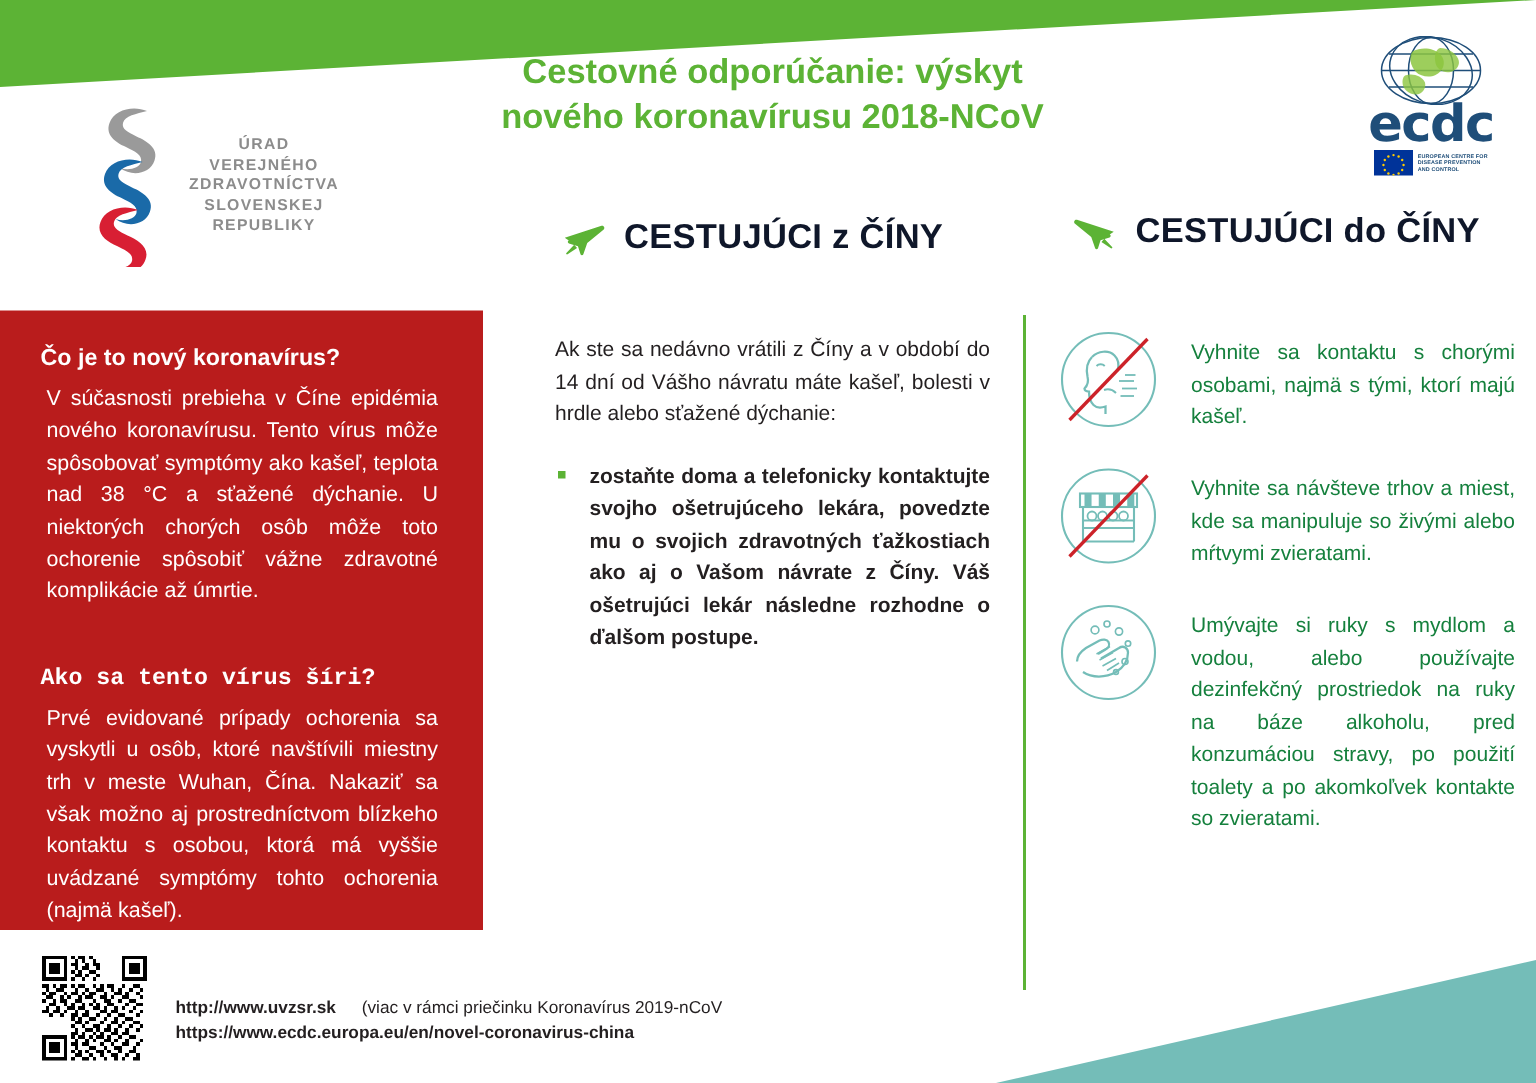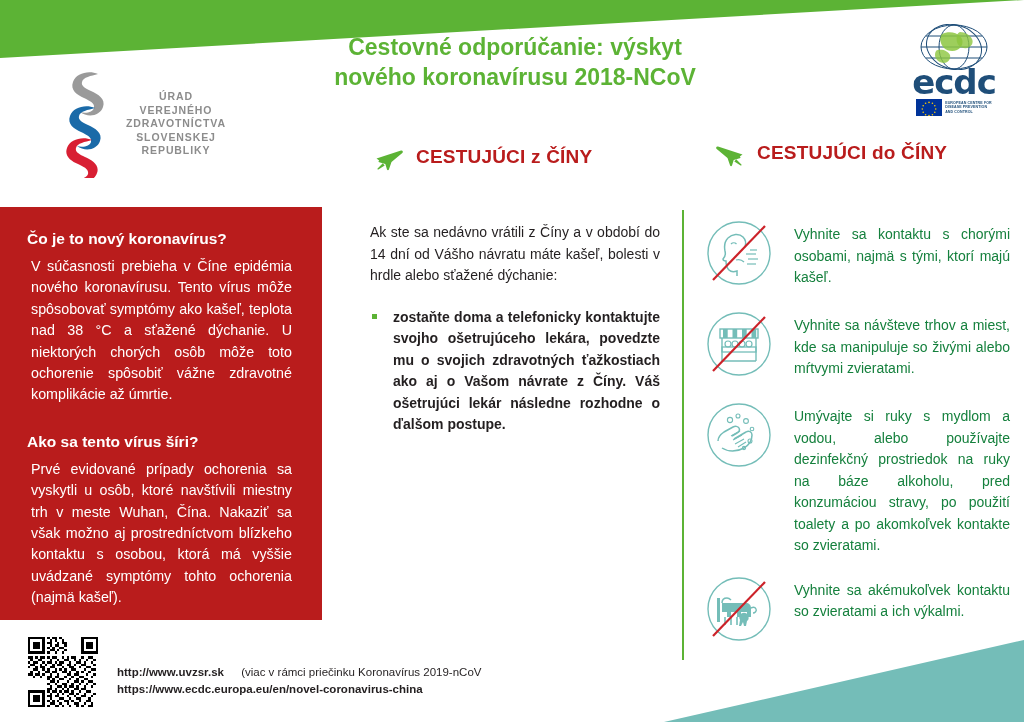--- a/index.html
+++ b/index.html
@@ -48,32 +48,32 @@
 
   
   .main-title{
     position:absolute;left:300px;top:32px;width:430px;text-align:center;
     color:#5cb335;font-size:23px;font-weight:bold;line-height:30px;
   }
 
   
   .col-head{position:absolute;display:flex;align-items:center;}
   .col-head .plane{margin-right:12px;flex:none;}
-  .col-head .label{color:#b91c1c;font-size:19px;font-weight:bold;letter-spacing:.2px;}
+  .col-head .label{color:#0f172a;font-size:23px;font-weight:bold;letter-spacing:.2px;}
   #head-from{left:374px;top:143px;}
   #head-to{left:715px;top:139px;}
 
   
   .green-panel{
     position:absolute;left:0;top:207px;width:322px;height:413px;
     background:#b91c1c;color:#ffffff;
     padding:22px 26px 0 27px;box-sizing:border-box;
   }
   .gp-h{font-size:15.5px;font-weight:bold;line-height:20px;margin:0 0 7px 0;}
-  .gp-h.second{margin-top:26px;}
+  .gp-h.second{margin-top:36px;font-family:Liberation Mono, monospace;}
   .gp-p{font-size:14.3px;line-height:21.4px;text-align:justify;margin:4px;}
 
   
   .mid-col{position:absolute;left:370px;top:222px;width:290px;}
   .mid-intro{
     font-size:14px;line-height:21.5px;color:#231f20;text-align:justify;margin:0 0 20px 0;
   }
   .bullet-row{display:flex;align-items:flex-start;}
   .bullet-sq{
     width:5px;height:5px;background:#5cb335;flex:none;margin:7px 16px 0 2px;
@@ -267,37 +267,20 @@
             <circle cx="38" cy="20" r="2"></circle>
           <circle cx="46" cy="25" r="2.4"></circle>
             <circle cx="52" cy="33" r="1.8"></circle>
           <circle cx="50" cy="45" r="2"></circle>
             <circle cx="44" cy="52" r="1.6"></circle>
         </g>
       </svg>
       <div class="adv-text">Umývajte si ruky s mydlom a vodou, alebo používajte dezinfekčný prostriedok na ruky na báze alkoholu, pred konzumáciou stravy, po použití toalety a po akomkoľvek kontakte so zvieratami.</div>
     </div>
 
-    <div class="adv-item">
-      <svg class="adv-icon" viewBox="0 0 78 78">
-        <circle cx="39" cy="39" r="31" fill="none" stroke="#74bdb8" stroke-width="1.4"></circle>
-        <rect x="17" y="28" width="3" height="24" fill="#74bdb8"></rect>
-        <path d="M22 33h24c3 0 5 2 5 5v9h-4v-5h-6v5h-4v-5h-6v5h-4v-5h-5z" fill="#74bdb8"></path>
-        <path d="M22 33c0-3 2-5 5-5 2 0 3 1 4 2" fill="none" stroke="#74bdb8" stroke-width="1.5"></path>
-        <path d="M51 38c2-1 4-1 5 1 1 2-1 4-3 4" fill="none" stroke="#74bdb8" stroke-width="1.4"></path>
-        <path d="M40 45c2-3 6-3 8 0 1 2 1 5-1 6l-1 5h-2l-1-4-2 4h-2l1-6c-1-2-1-4 0-5z" fill="#74bdb8"></path>
-        <g stroke="#74bdb8" stroke-width="1.6">
-          <line x1="25" y1="47" x2="25" y2="55"></line>
-            <line x1="31" y1="47" x2="31" y2="55"></line>
-          <line x1="37" y1="47" x2="37" y2="55"></line>
-        </g>
-        <line x1="13" y1="66" x2="65" y2="12" stroke="#cc2229" stroke-width="2.2"></line>
-      </svg>
-      <div class="adv-text">Vyhnite sa akémukoľvek kontaktu so zvieratami a ich výkalmi.</div>
-    </div>
 
   </div>
 
   <div class="qr">
     <svg width="70" height="70" viewBox="0 0 29 29" shape-rendering="crispEdges">
       <rect width="29" height="29" fill="#fff"></rect>
       <g fill="#000">
         <rect x="0" y="0" width="7" height="7"></rect>
           <rect x="1" y="1" width="5" height="5" fill="#fff"></rect>
           <rect x="2" y="2" width="3" height="3"></rect>

